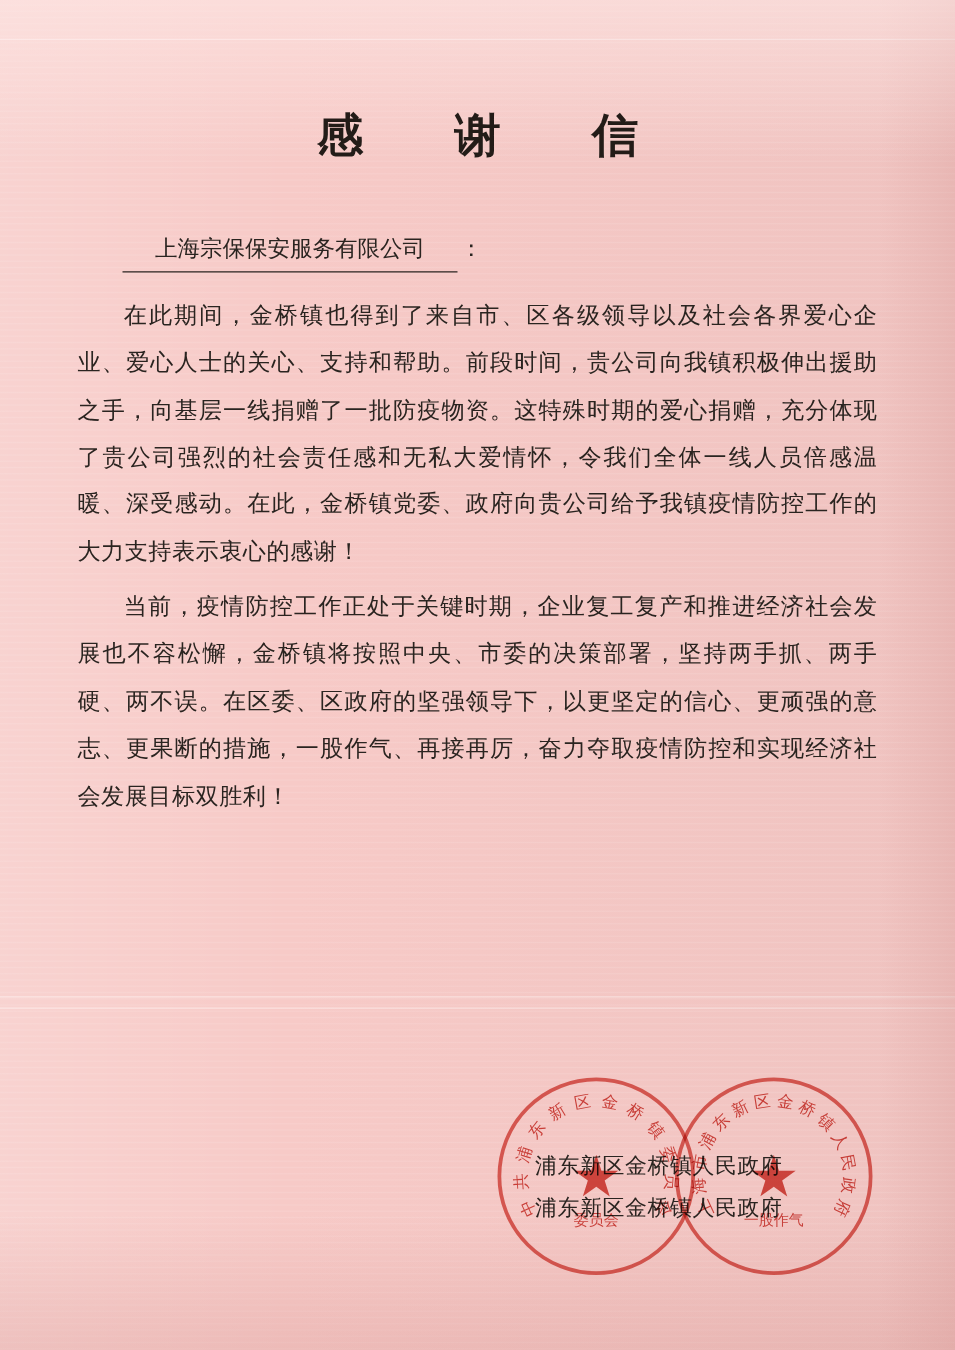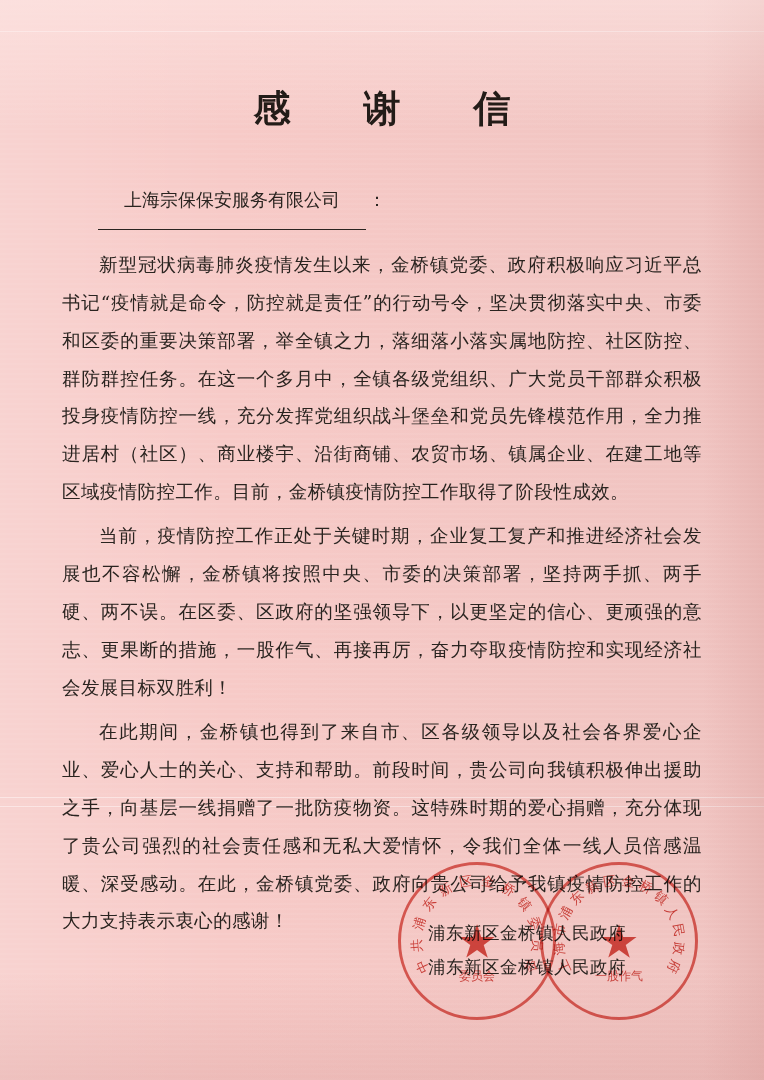--- a/index.html
+++ b/index.html
@@ -73,21 +73,21 @@
 
   .salutation {
     margin-top: 52px;
     padding-left: 36px;
     font-size: 18px;
     line-height: 1.6;
     white-space: nowrap;
   }
   .salutation .name {
     border-bottom: 1.5px solid #2a2420;
-    padding: 0 26px 14px 26px;
+    padding: 0 26px 2px 26px;
     display: inline-block;
   }
   .salutation .colon {
     display: inline-block;
     padding-left: 2px;
   }
 
   .body-text {
     margin-top: 16px;
     font-size: 18.5px;
@@ -184,23 +184,22 @@
 
 <div class="sheet">
 
   <div class="doc-title">感　谢　信</div>
 
   <div class="salutation">
     <span class="name">上海宗保保安服务有限公司</span><span class="colon">：</span>
   </div>
 
   <div class="body-text">
-    <p>新型冠状病毒肺炎疫情发生以来，金桥镇党委、政府积极响应习近平总书记“疫情就是命令，防控就是责任”的行动号令，坚决贯彻落实中央、市委和区委的重要决策部署，举全镇之力，落细落小落实属地防控、社区防控、群防群控任务。在这一个多月中，全镇各级党组织、广大党员干部群众积极投身疫情防控一线，充分发挥党组织战斗堡垒和党员先锋模范作用，全力推进居村（社区）、商业楼宇、沿街商铺、农贸市场、镇属企业、在建工地等区域疫情防控工作。目前，金桥镇疫情防控工作取得了阶段性成效。</p>
+    <p>在此期间，金桥镇也得到了来自市、区各级领导以及社会各界爱心企业、爱心人士的关心、支持和帮助。前段时间，贵公司向我镇积极伸出援助之手，向基层一线捐赠了一批防疫物资。这特殊时期的爱心捐赠，充分体现了贵公司强烈的社会责任感和无私大爱情怀，令我们全体一线人员倍感温暖、深受感动。在此，金桥镇党委、政府向贵公司给予我镇疫情防控工作的大力支持表示衷心的感谢！</p>
     <p>当前，疫情防控工作正处于关键时期，企业复工复产和推进经济社会发展也不容松懈，金桥镇将按照中央、市委的决策部署，坚持两手抓、两手硬、两不误。在区委、区政府的坚强领导下，以更坚定的信心、更顽强的意志、更果断的措施，一股作气、再接再厉，奋力夺取疫情防控和实现经济社会发展目标双胜利！</p>
-    <p>在此期间，金桥镇也得到了来自市、区各级领导以及社会各界爱心企业、爱心人士的关心、支持和帮助。前段时间，贵公司向我镇积极伸出援助之手，向基层一线捐赠了一批防疫物资。这特殊时期的爱心捐赠，充分体现了贵公司强烈的社会责任感和无私大爱情怀，令我们全体一线人员倍感温暖、深受感动。在此，金桥镇党委、政府向贵公司给予我镇疫情防控工作的大力支持表示衷心的感谢！</p>
   </div>
 
 </div>
 
 <div class="signature-block">
   <div class="line">浦东新区金桥镇人民政府</div>
   <div class="line">浦东新区金桥镇人民政府</div>
 </div>
 
 <div class="stamp" id="stamp-left">

